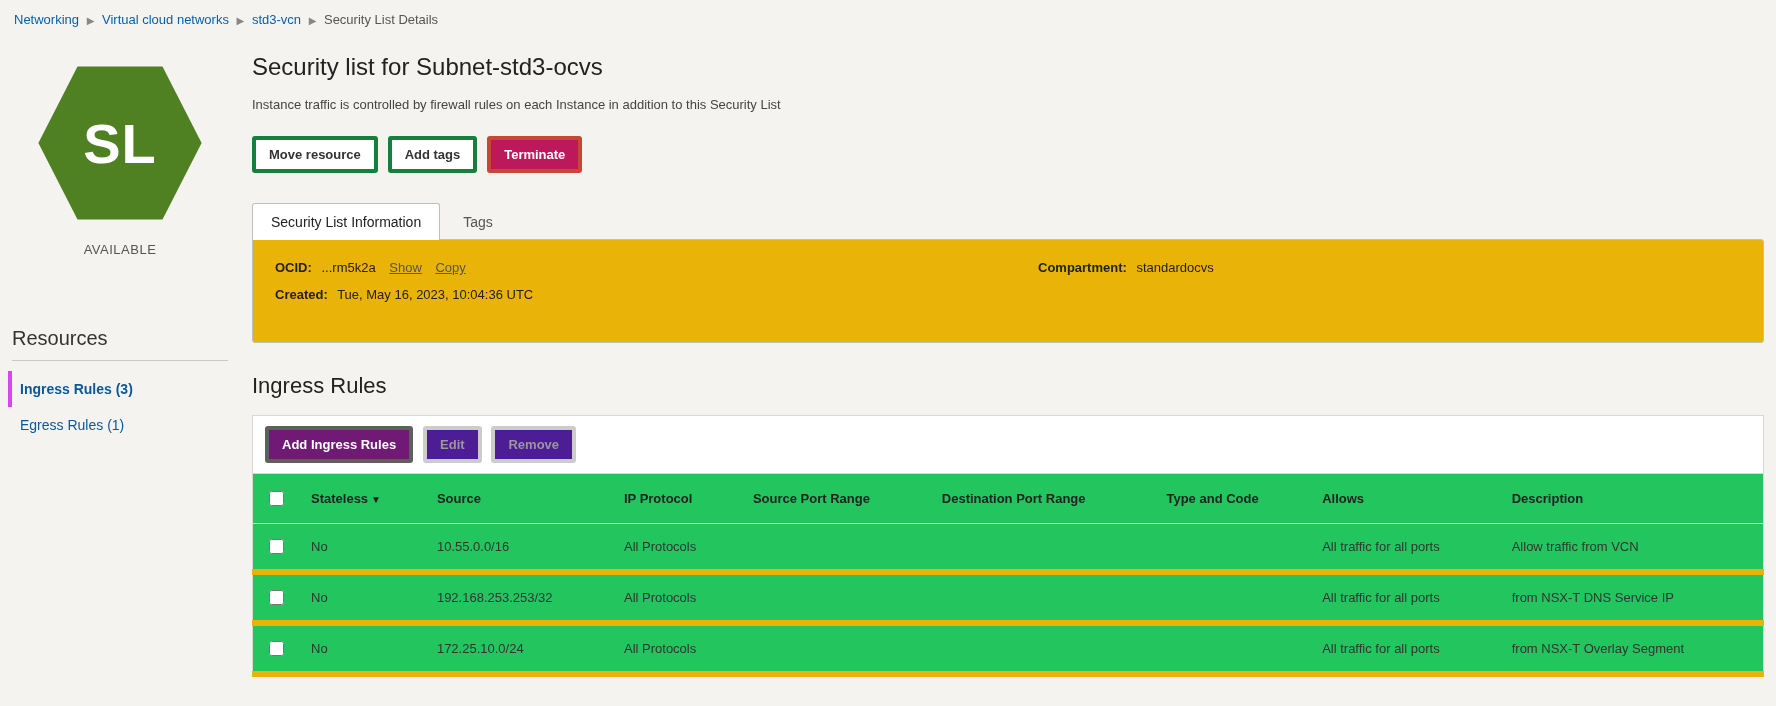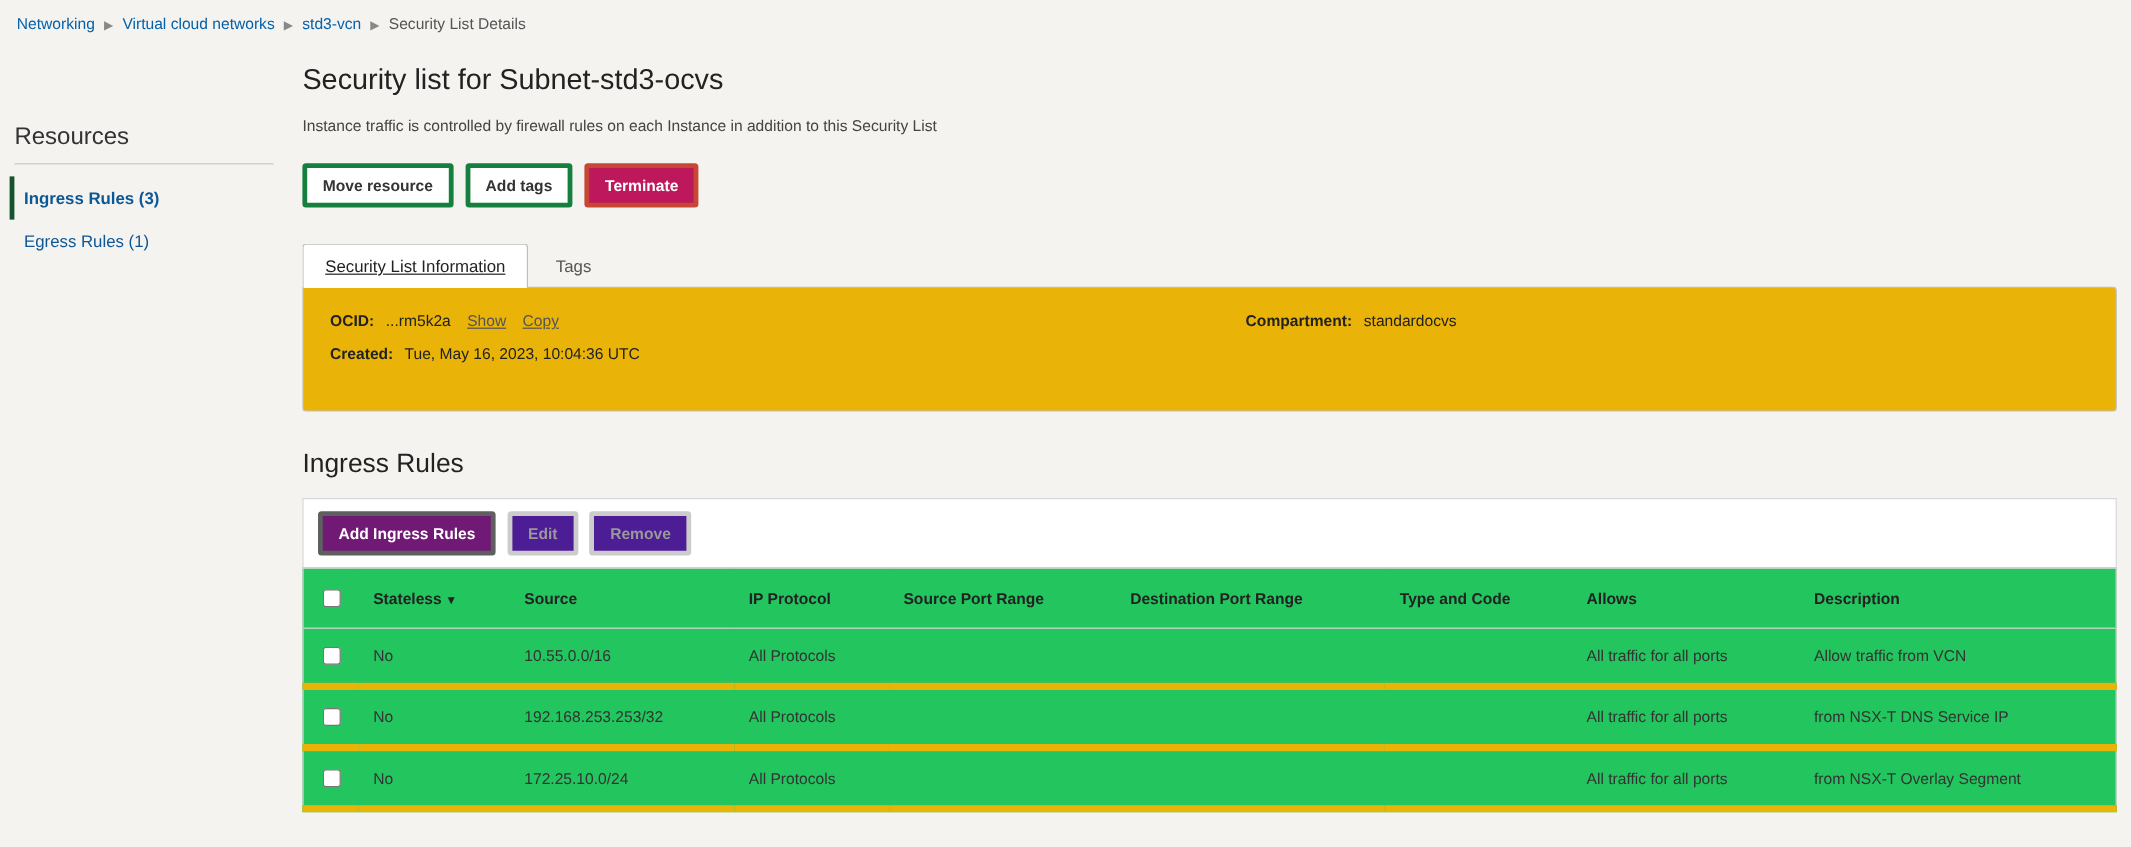--- a/index.html
+++ b/index.html
@@ -71,21 +71,21 @@
   .tab {
     padding:10px 18px;
     font-size:14px;
     color:#555;
     cursor:pointer;
     border:1px solid transparent;
     border-bottom:none;
     border-top-left-radius:3px;
     border-top-right-radius:3px;
   }
-  .tab.active { background:#fff; border-color:#bfbfbf; color:#222;text-decoration:underline; }
+  .tab.active { background:#fff; border-color:#bfbfbf; color:#222; }
   .tab-panel {
     background:#eab308;
     border:1px solid #bfbfbf;
     padding:20px 22px 28px;
     margin-top:-1px;
     border-radius:0 3px 3px 3px;
   }
   .panel-grid { display:flex; gap:60px; }
   .panel-col { flex:1; font-size:13px; }
   .panel-col .row { margin-bottom:12px; }
@@ -130,21 +130,21 @@
   }
   .side hr { border:none; border-top:1px solid #c8c8c8; margin:6px 0 10px; }
   .side-nav .item {
     display:block;
     padding:10px 8px;
     font-size:14px;
     color:#0c5796;
     cursor:pointer;
   }
   .side-nav .item.active {
-    border-left:4px solid #14532d;
+    border-left:4px solid #d946ef;
     font-weight:700;
     padding-left:8px;
     margin-left:-4px;
   }
   input[type=checkbox]{ width:15px; height:15px; }
 </style>
 </head>
 <body>
 
 <div class="breadcrumb">
@@ -153,20 +153,29 @@
   <a href="#">Virtual cloud networks</a>
   <span class="sep">▶</span>
   <a href="#">std3-vcn</a>
   <span class="sep">▶</span>
   <span class="current">Security List Details</span>
 </div>
 
 <div class="layout">
 
   <div class="side">
+    <div class="badge-wrap">
+      <div class="hex">
+        <svg viewBox="0 0 100 100">
+          <polygon points="25,5 75,5 98,50 75,95 25,95 2,50" fill="#4f8022"></polygon>
+        </svg>
+        <span>SL</span>
+      </div>
+      <div class="status-label">AVAILABLE</div>
+    </div>
 
     <h3>Resources</h3>
     <hr>
     <div class="side-nav">
       <span class="item active">Ingress Rules (3)</span>
       <span class="item">Egress Rules (1)</span>
     </div>
   </div>
 
   <div class="main">

